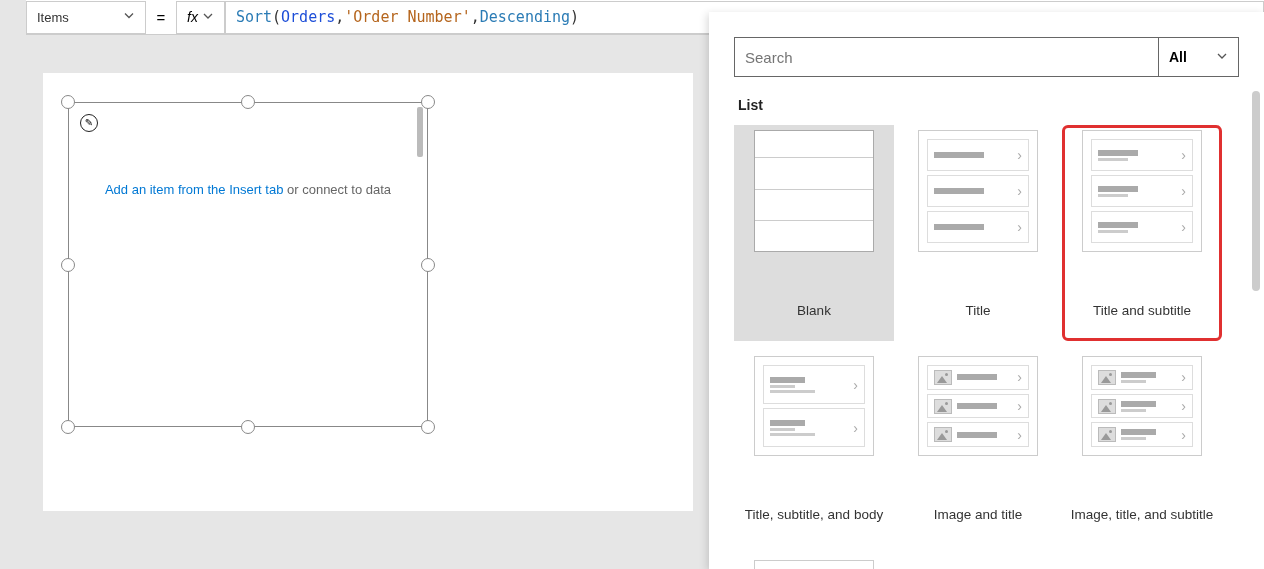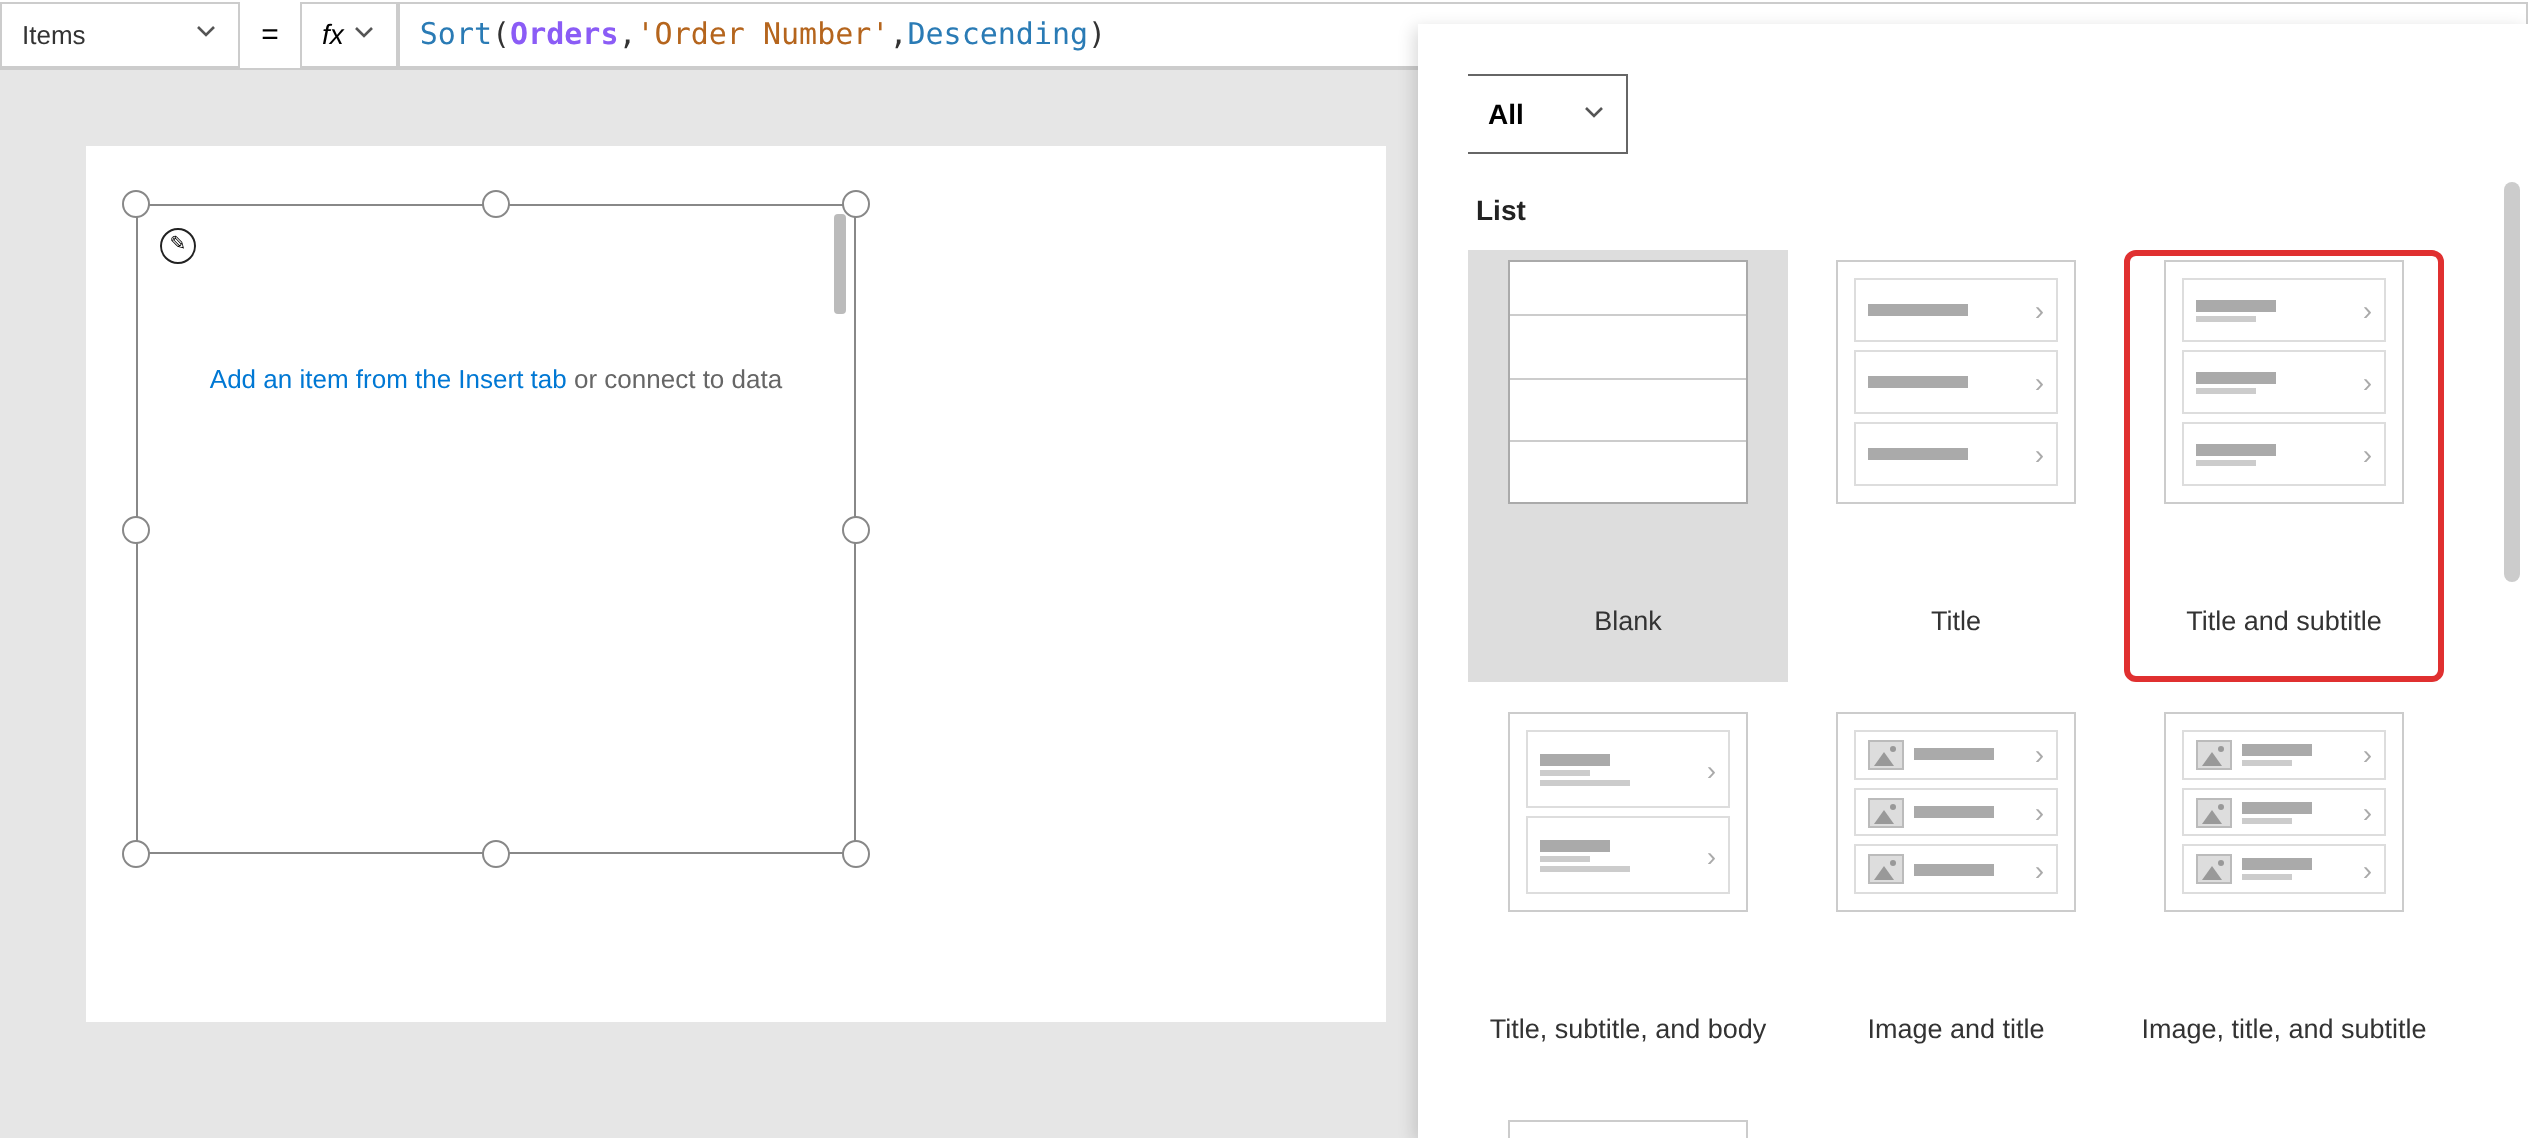--- a/index.html
+++ b/index.html
@@ -1,25 +1,25 @@
 <!DOCTYPE html>
 <html><head>
 <meta charset="utf-8">
 <style>
   * { box-sizing: border-box; margin: 0; padding: 0; }
   body { font-family: "Segoe UI", Arial, sans-serif; background: #e6e6e6; width: 1264px; height: 569px; overflow: hidden; position: relative; }
   
-  .formula-bar { display: flex; align-items: center; background: #fff; border-bottom: 1px solid #ccc; height: 35px; }
+  .formula-bar { display: flex; align-items: center; background: #fff; border-bottom: 1px solid #ccc; height: 35px; margin-left: 26px; }
   .prop-select { height: 33px; width: 120px; border: 1px solid #ccc; display: flex; align-items: center; padding: 0 10px; font-size: 13px; color: #333; position: relative; background: #fff; }
   .prop-select .chev { position: absolute; right: 10px; top: 50%; transform: translateY(-50%); }
   .eq { width: 30px; text-align: center; font-size: 15px; }
   .fx-box { height: 33px; border: 1px solid #ccc; display: flex; align-items: center; padding: 0 10px; font-style: italic; font-size: 14px; gap: 4px; }
   .formula-input-wrap { flex: 1; height: 33px; border: 1px solid #ccc; display: flex; align-items: center; padding: 0 10px; font-family: Consolas, monospace; font-size: 15px; background:#fff; }
   .tok-fn { color: #2a7bb5; }
-  .tok-id { color: #8b5cf6; font-weight: bold; }
+  .tok-id { color: #1d4ed8; }
   .tok-str { color: #b5651d; }
   .tok-kw { color: #2a7bb5; }
   .tok-p { color: #333; }
   
   .canvas-area { position: absolute; left: 43px; top: 73px; width: 650px; height: 438px; background: #fff; }
   
   .sel-box { position: absolute; left: 25px; top: 29px; width: 360px; height: 325px; }
   .sel-border { position: absolute; inset: 0; border: 1px solid #888; }
   .handle { position: absolute; width: 14px; height: 14px; border: 1px solid #888; border-radius: 50%; background: #fff; }
   .h-nw { left: -7px; top: -7px; } .h-n { left: 50%; margin-left:-7px; top:-7px;} .h-ne { right:-7px; top:-7px;}
@@ -108,20 +108,21 @@
       </div>
     <div class="scroll-chunk"></div>
     <div class="placeholder-text">
       <span class="ph-link">Add an item from the Insert tab</span><span class="ph-plain"> or connect to data</span>
     </div>
   </div>
 </div>
 
 <div class="layout-panel">
   <div class="search-row">
+    <input class="search-in" placeholder="Search" style="">
     <div class="filter-sel">
       <span>All</span>
       <span class="chev">
         <svg class="chev-svg" viewBox="0 0 12 12">
             <path d="M2 4 L6 8 L10 4" stroke="#555" stroke-width="1.3" fill="none"></path>
           </svg>
       </span>
     </div>
   </div>
   <div class="panel-body">

